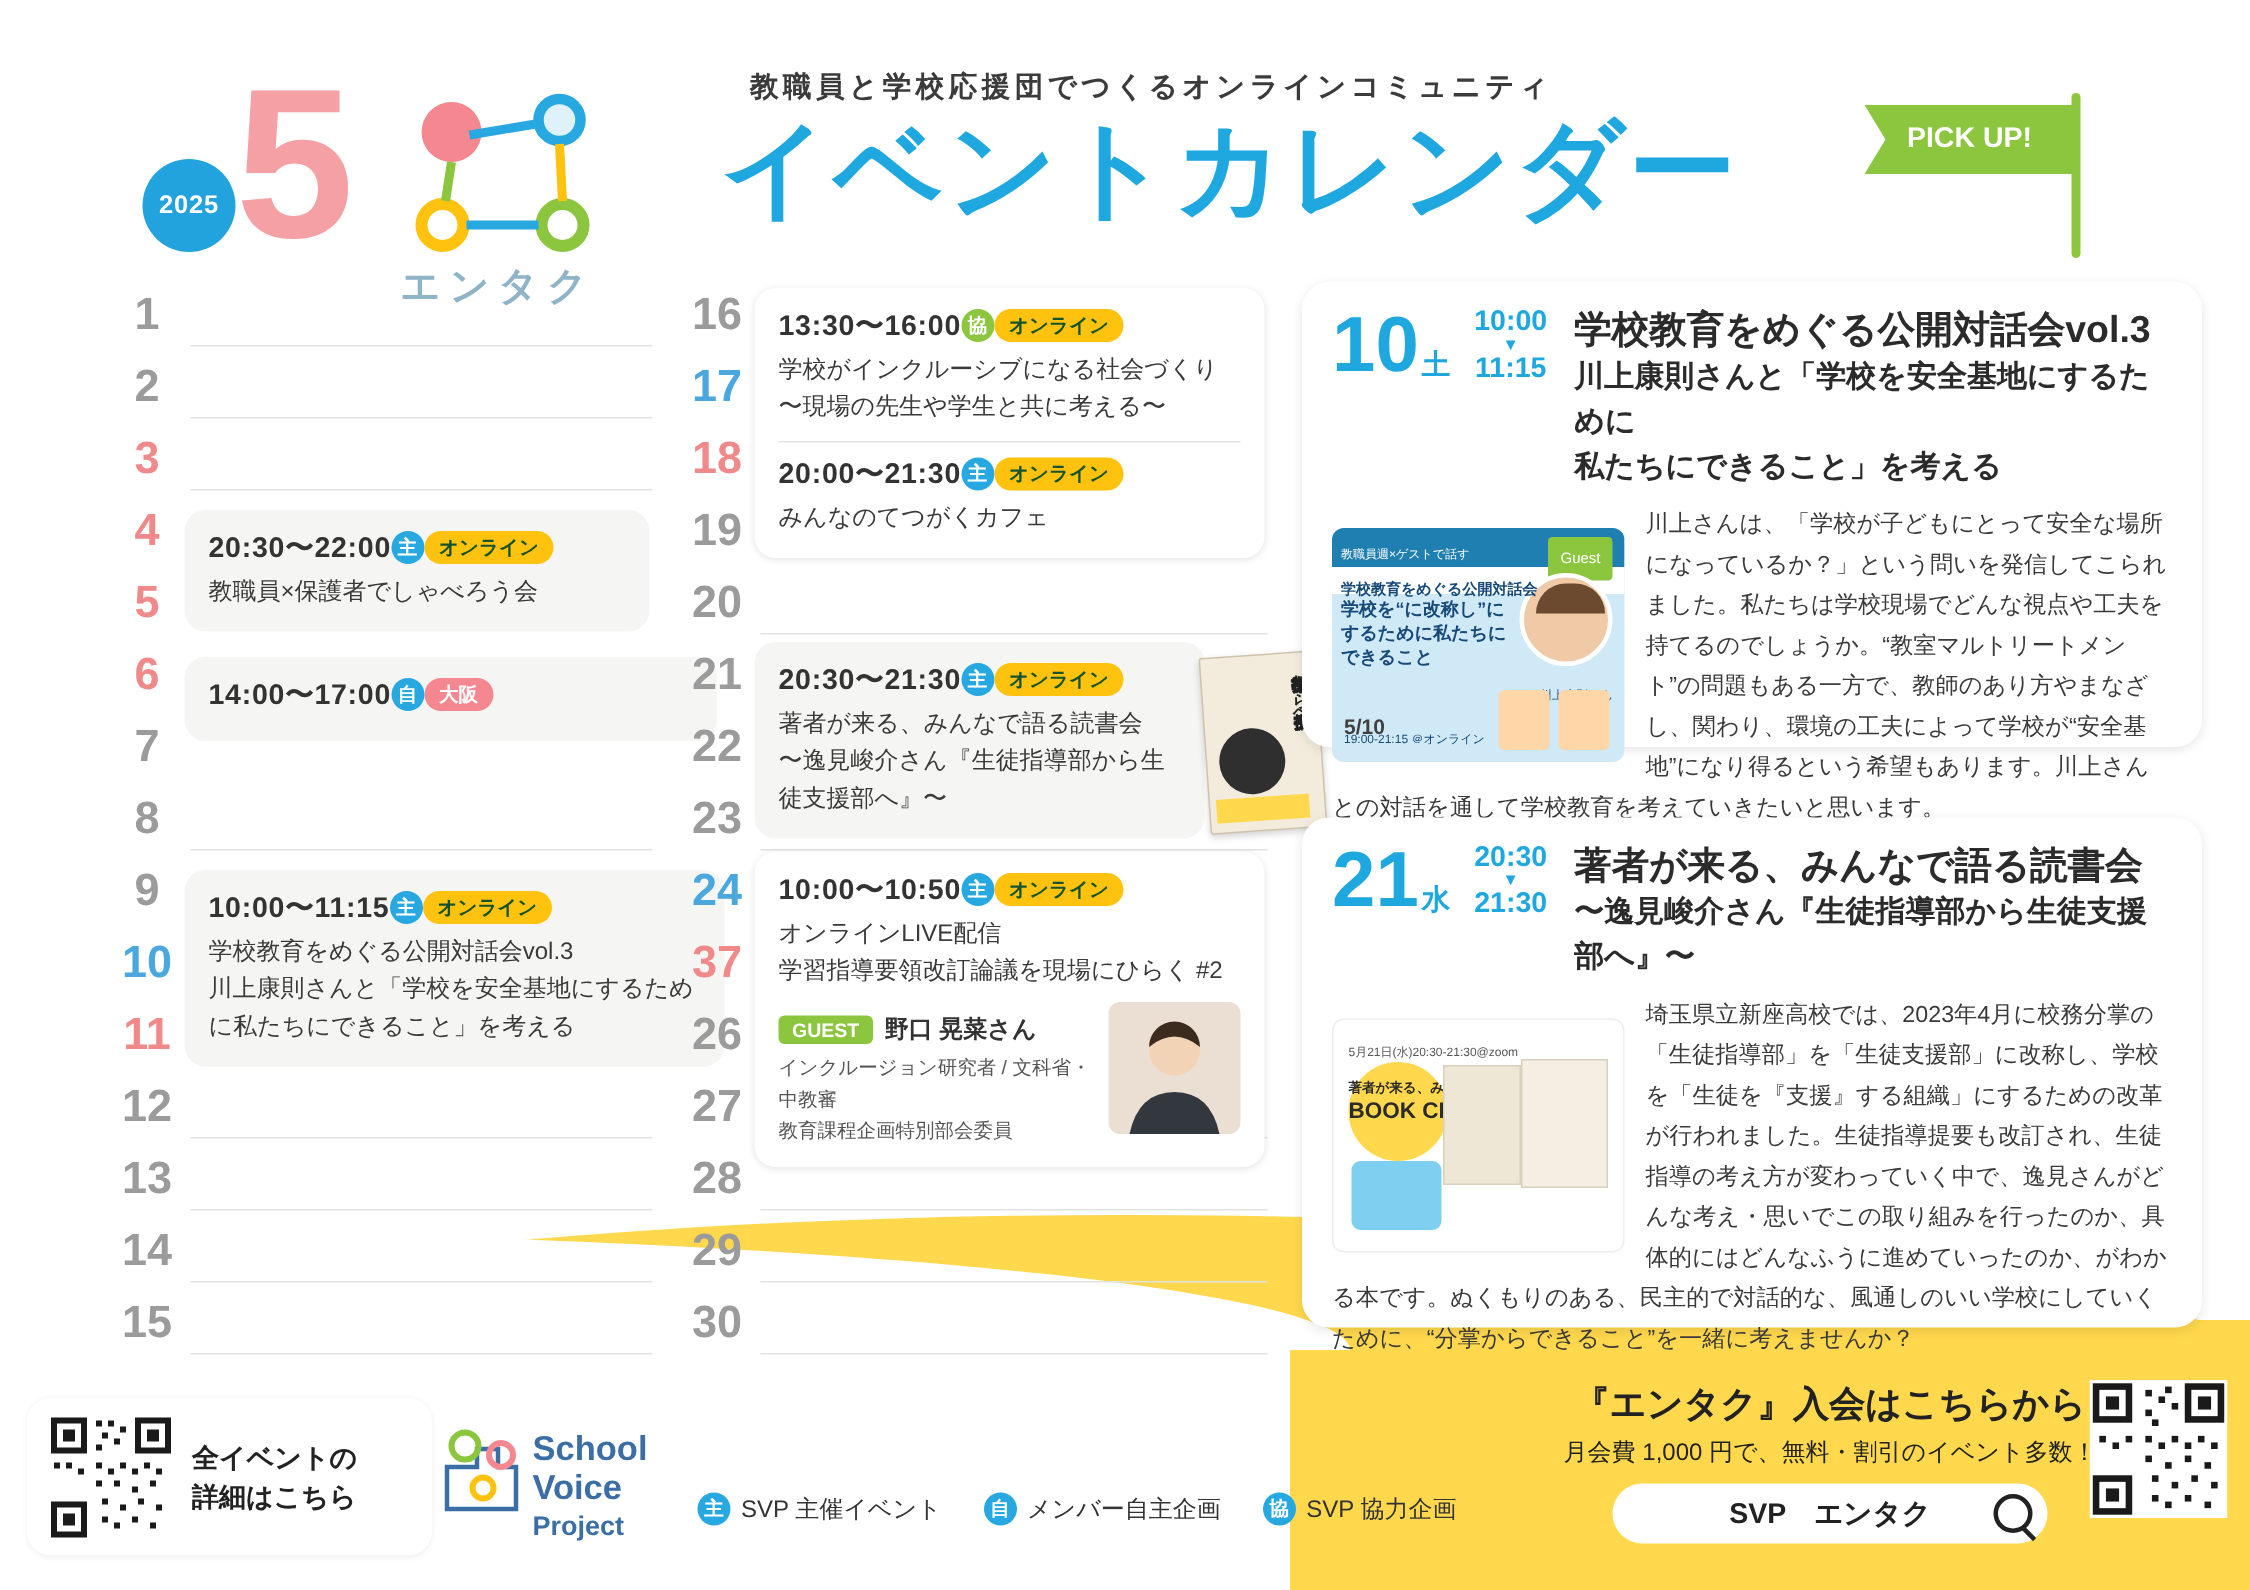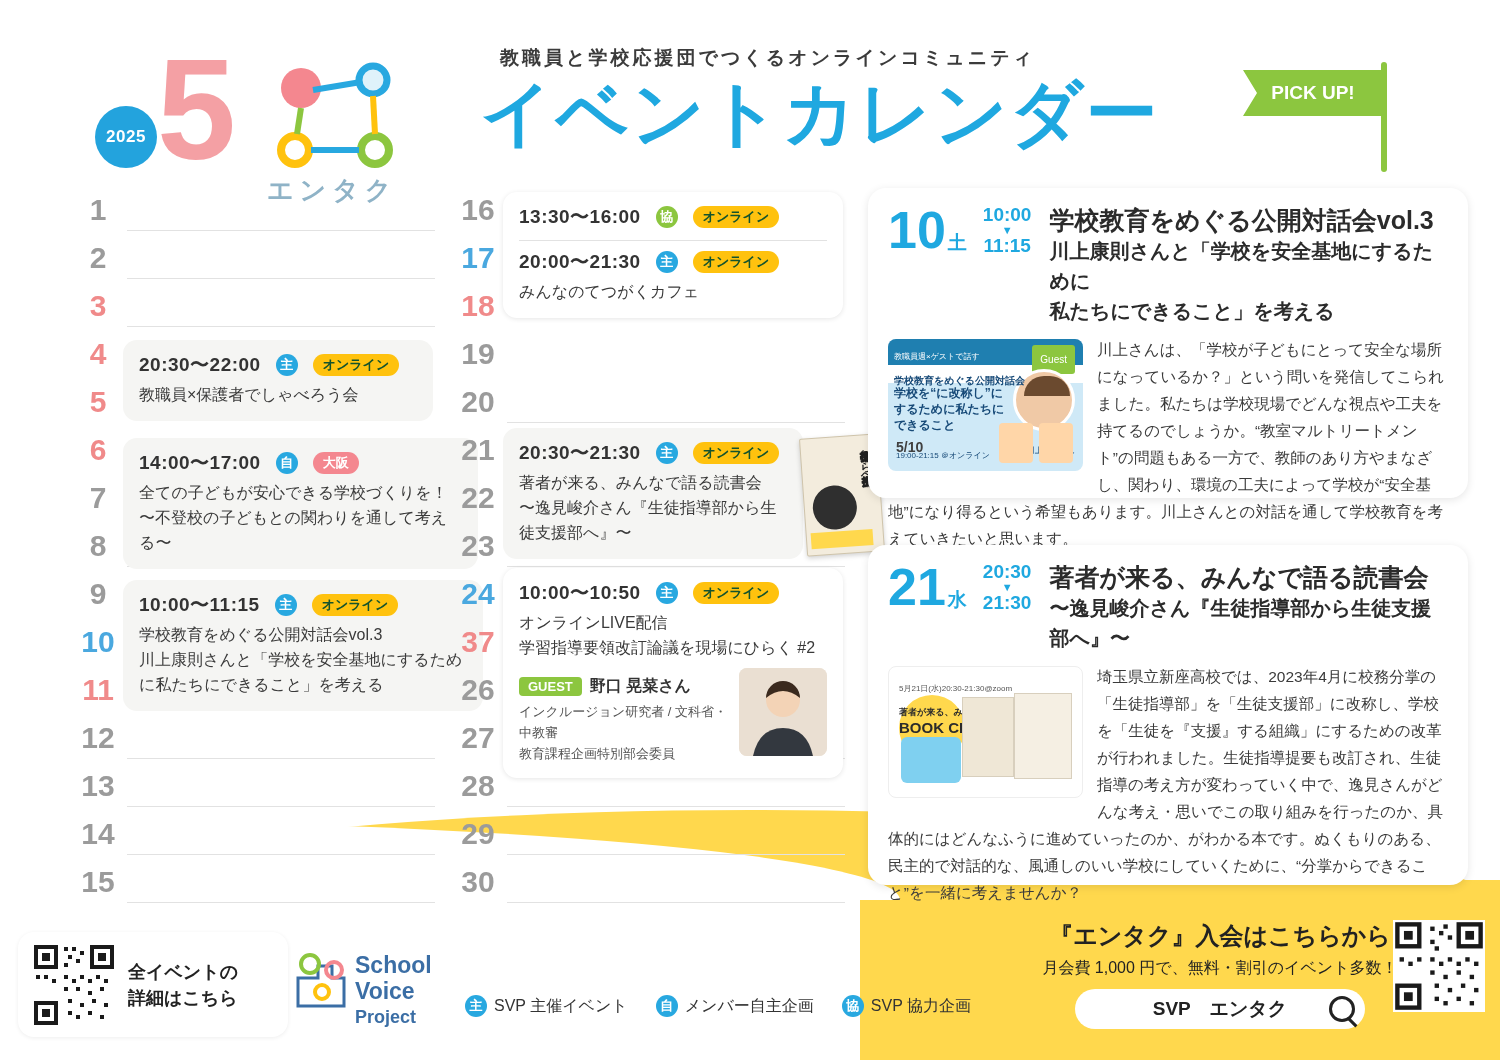--- a/index.html
+++ b/index.html
@@ -80,21 +80,21 @@
   .daynum.sun { color:#f08a8a; }
   .dayline{
     position:absolute; left:52px; right:0; top:42px; height:1px; background:#e2e2e2;
   }
 
   .card{
     position:absolute; left:48px; background:#f5f5f3; border-radius:14px;
     padding:12px 16px 14px 16px; z-index:6;
   }
   .card.white { background:#ffffff; box-shadow:0 1px 5px rgba(0,0,0,0.10); }
-  .timerow{ display:flex; align-items:center; gap:15px; margin-bottom:4px; }
+  .timerow{ display:flex; align-items:center; gap:0; margin-bottom:4px; }
   .time{ font-size:19px; font-weight:bold; color:#333; letter-spacing:0.5px; }
   .chip{
     display:inline-flex; align-items:center; justify-content:center;
     font-size:13px; font-weight:bold; color:#fff; border-radius:11px;
     height:22px; padding:0 10px;
   }
   .chip.round{ width:22px; padding:0; border-radius:50%; font-size:13px; }
   .chip.blue{ background:#28a8e0; }
   .chip.green{ background:#8cc63f; }
   .chip.yellow{ background:#ffc20e; color:#14532d; }
@@ -124,21 +124,21 @@
   .p1{ top:188px; height:310px; }
   .p2{ top:545px; height:340px; }
   .p-head{ display:flex; align-items:flex-start; gap:10px; }
   .p-day{ font-size:52px; font-weight:bold; color:#1fa8e0; line-height:52px; }
   .p-dow{ font-size:19px; font-weight:bold; color:#1fa8e0; align-self:flex-end; margin-left:2px;}
   .p-times{ font-size:19px; font-weight:bold; color:#1fa8e0; line-height:22px; text-align:center; margin-left:6px;}
   .p-tri{ color:#1fa8e0; font-size:11px; line-height:9px; }
   .p-title{ font-size:25px; font-weight:bold; color:#2b2b2b; line-height:32px; }
   .p-sub{ font-size:20px; font-weight:bold; color:#2b2b2b; line-height:30px; }
   .p-body{ font-size:15.5px; line-height:27px; color:#3a3a3a; margin-top:10px; }
-  .p-thumb{ width:195px; height:132px; border-radius:8px; float:left; margin:3px 14px 4px 0; overflow:hidden; position:relative; }
+  .p-thumb{ width:195px; height:156px; border-radius:8px; float:left; margin:16px 14px 4px 0; overflow:hidden; position:relative; }
 
   
   .th1{ background:#cfe9f7; }
   .th1 .bar{ position:absolute; left:0; top:0; width:100%; height:26px; background:#1f7fb0; }
   .th1 .bar2{ position:absolute; left:0; top:26px; width:100%; height:18px; background:#ffffff; }
   .th1 .headline{ position:absolute; left:6px; top:46px; width:120px; color:#174a78; font-size:12px; font-weight:bold; line-height:16px; }
   .th1 .face{ position:absolute; right:8px; top:30px; width:62px; height:62px; border-radius:50%; background:#f0c9a6; border:3px solid #fff;}
   .th1 .face::after{ content:""; position:absolute; left:8px; top:4px; width:46px; height:20px; background:#6b4a2f; border-radius:22px 22px 0 0;}
   .th1 .guestlab{ position:absolute; right:8px; top:6px; background:#8cc63f; color:#fff; font-size:10px; padding:1px 8px; border-radius:3px; }
   .th1 .date{ position:absolute; left:8px; bottom:10px; color:#404040; font-size:14px; font-weight:bold;}
@@ -300,22 +300,20 @@
     </div>
     <div class="desc" style="white-space:pre-line">教職員×保護者でしゃべろう会</div>
   </div>
 
   <div class="card" style="top:250px; width:355px;">
     <div class="timerow">
       <span class="time">14:00〜17:00</span>
       <span class="chip round blue">自</span>
       <span class="chip pink">大阪</span>
     </div>
-    <div class="desc" style="white-space:pre-line">全ての子どもが安心できる学校づくりを！
-〜不登校の子どもとの関わりを通して考える〜</div>
   </div>
 
   <div class="card" style="top:392px; width:360px;">
     <div class="timerow">
       <span class="time">10:00〜11:15</span>
       <span class="chip round blue">主</span>
       <span class="chip yellow">オンライン</span>
     </div>
     <div class="desc" style="white-space:pre-line">学校教育をめぐる公開対話会vol.3
 川上康則さんと「学校を安全基地にするために私たちにできること」を考える</div>
@@ -374,20 +372,22 @@
       <div class="daynum">30</div>
       <div class="dayline"></div>
     </div>
 
   <div class="card white" style="top:4px; width:340px;">
     <div class="timerow">
       <span class="time">13:30〜16:00</span>
       <span class="chip round green">協</span>
       <span class="chip yellow">オンライン</span>
     </div>
+    <div class="desc" style="white-space:pre-line">学校がインクルーシブになる社会づくり
+〜現場の先生や学生と共に考える〜</div>
     <div class="divider"></div>
     <div class="timerow">
       <span class="time">20:00〜21:30</span>
       <span class="chip round blue">主</span>
       <span class="chip yellow">オンライン</span>
     </div>
     <div class="desc">みんなのてつがくカフェ</div>
   </div>
 
   <div class="card" style="top:240px; width:300px;">

